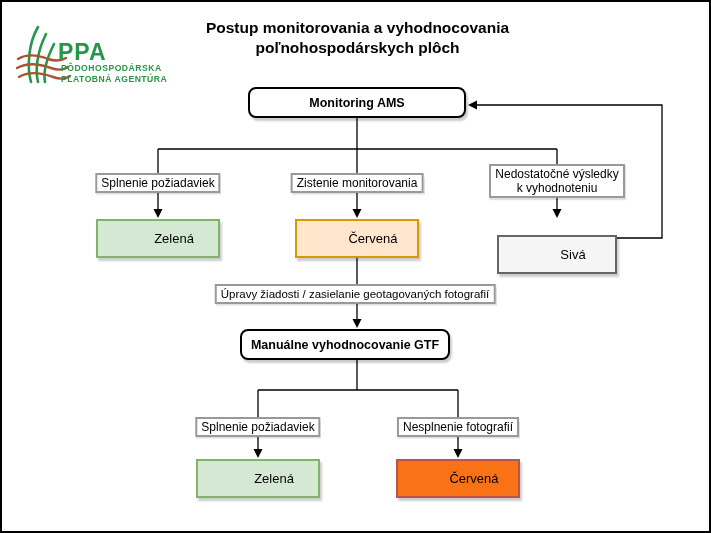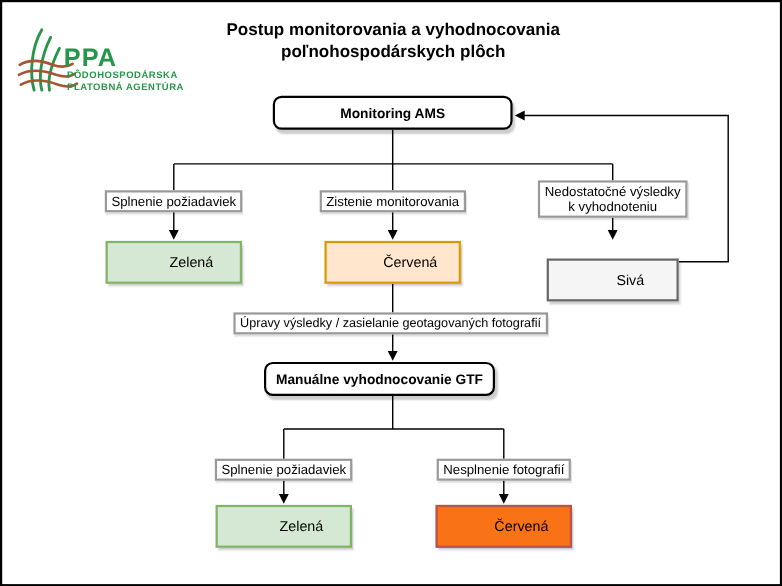--- a/index.html
+++ b/index.html
@@ -162,19 +162,19 @@
   <div class="node node-status" id="node-zelena2" style="background-color: rgb(213, 232, 212); border-color: rgb(130, 179, 102);">Zelená</div>
 
   <div class="node node-status" id="node-cervena" style="background-color: #f97316; border-color: rgb(184, 84, 80);">Červená</div>
 
   <div class="edge-label" id="lbl-splnenie1">Splnenie požiadaviek</div>
 
   <div class="edge-label" id="lbl-zistenie">Zistenie monitorovania</div>
 
   <div class="edge-label wide" id="lbl-nedostatocne">Nedostatočné výsledky k vyhodnoteniu</div>
 
-  <div class="edge-label long" id="lbl-upravy">Úpravy výsledky / zasielanie geotagovaných fotografií</div>
+  <div class="edge-label long" id="lbl-upravy">Úpravy žiadosti / zasielanie geotagovaných fotografií</div>
 
   <div class="edge-label" id="lbl-splnenie2">Splnenie požiadaviek</div>
 
   <div class="edge-label" id="lbl-nesplnenie">Nesplnenie fotografií</div>
 
 </div>
 
 </body></html>

